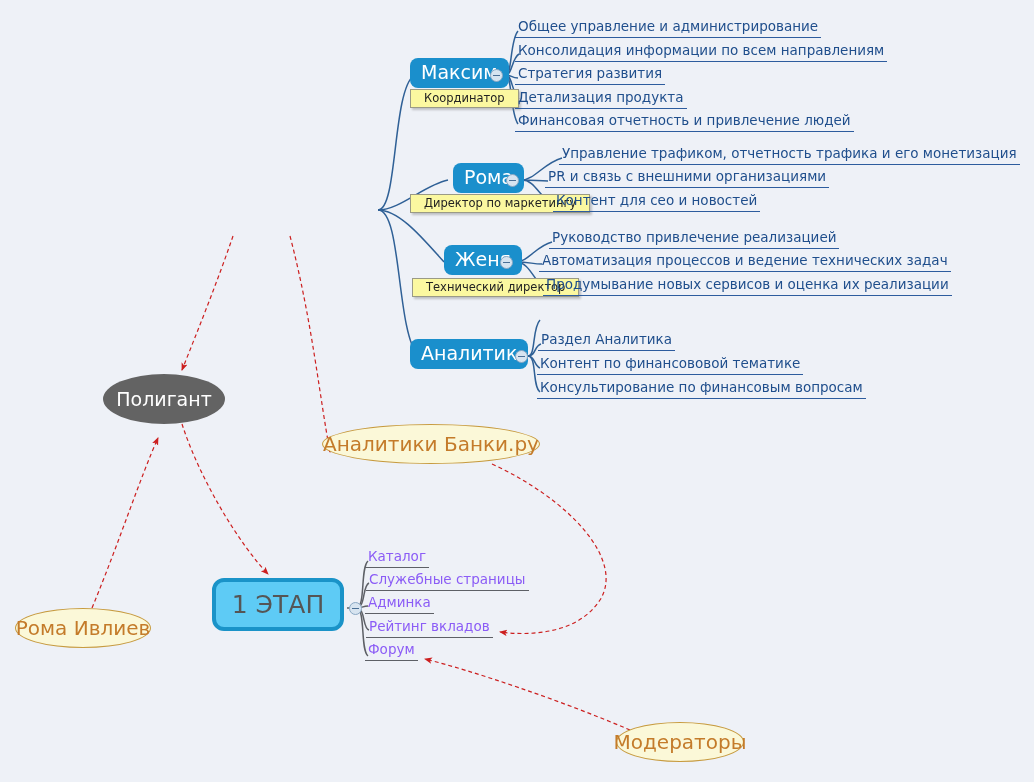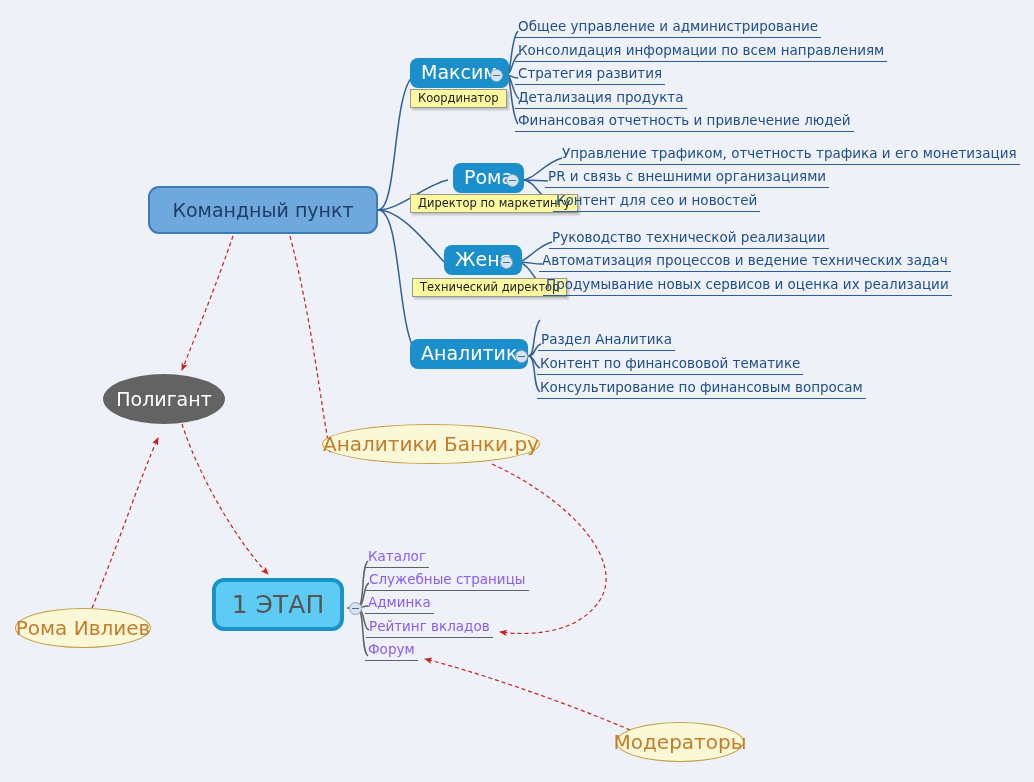--- a/index.html
+++ b/index.html
@@ -71,21 +71,21 @@
     padding: 3px 11px 5px 11px;
   }
 
   
   .role-tag {
     background: #fbf8a0;
     border: 1px solid #9a9a86;
     color: #222222;
     font-size: 11.5px;
     line-height: 15px;
-    padding: 1px 7px;
+    padding: 1px 13px;
     box-sizing: border-box;
     white-space: nowrap;
     box-shadow: 2px 2px 2px rgba(120,120,120,0.40);
   }
 
   
   .leaf {
     color: #1f4e8c;
     font-size: 13.5px;
     line-height: 17px;
@@ -203,23 +203,20 @@
     <g fill="none" stroke="#cc1f1f" stroke-width="1.2" stroke-dasharray="4,3">
       <path d="M233,236 C218,280 198,330 182,370" marker-end="url(#redarrow)"></path>
       <path d="M290,236 C312,320 320,400 330,452" marker-end="url(#redarrow)"></path>
       <path d="M182,424 C200,480 240,545 268,574" marker-end="url(#redarrow)"></path>
       <path d="M92,608 C120,540 140,478 158,438" marker-end="url(#redarrow)"></path>
       <path d="M492,464 C570,500 625,560 600,600 C578,634 530,636 500,632" marker-end="url(#redarrow)"></path>
       <path d="M630,730 C560,700 470,670 425,659" marker-end="url(#redarrow)"></path>
     </g>
   </svg>
 
-  <div class="abs root-node" style="left:148px; top:186px; width:230px; height:48px;">
-    <span>Командный пункт</span>
-  </div>
 
   <div class="abs person-node" style="left:410px; top:58px;">
     <span>Максим</span>
   </div>
   <div class="toggle" style="left:490px; top:69px;"></div>
   <div class="abs role-tag" style="left:410px; top:89px;">
     <span>Координатор</span>
   </div>
 
   <div class="abs leaf" style="left:515px; top:18px;"><span>Общее управление и администрирование</span></div>
@@ -241,21 +238,21 @@
   <div class="abs leaf" style="left:553px; top:192px;"><span>Контент для сео и новостей</span></div>
 
   <div class="abs person-node" style="left:444px; top:245px;">
     <span>Женя</span>
   </div>
   <div class="toggle" style="left:500px; top:256px;"></div>
   <div class="abs role-tag" style="left:412px; top:278px;">
     <span>Технический директор</span>
   </div>
 
-  <div class="abs leaf" style="left:549px; top:229px;"><span>Руководство технической реализации</span></div>
+  <div class="abs leaf" style="left:549px; top:229px;"><span>Руководство привлечение реализацией</span></div>
   <div class="abs leaf" style="left:539px; top:252px;"><span>Автоматизация процессов и ведение технических задач</span></div>
   <div class="abs leaf" style="left:543px; top:276px;"><span>Продумывание новых сервисов и оценка их реализации</span></div>
 
   <div class="abs person-node" style="left:410px; top:339px;">
     <span>Аналитик</span>
   </div>
   <div class="toggle" style="left:515px; top:350px;"></div>
 
   <div class="abs leaf" style="left:538px; top:331px;"><span>Раздел Аналитика</span></div>
   <div class="abs leaf" style="left:537px; top:355px;"><span>Контент по финансововой тематике</span></div>

